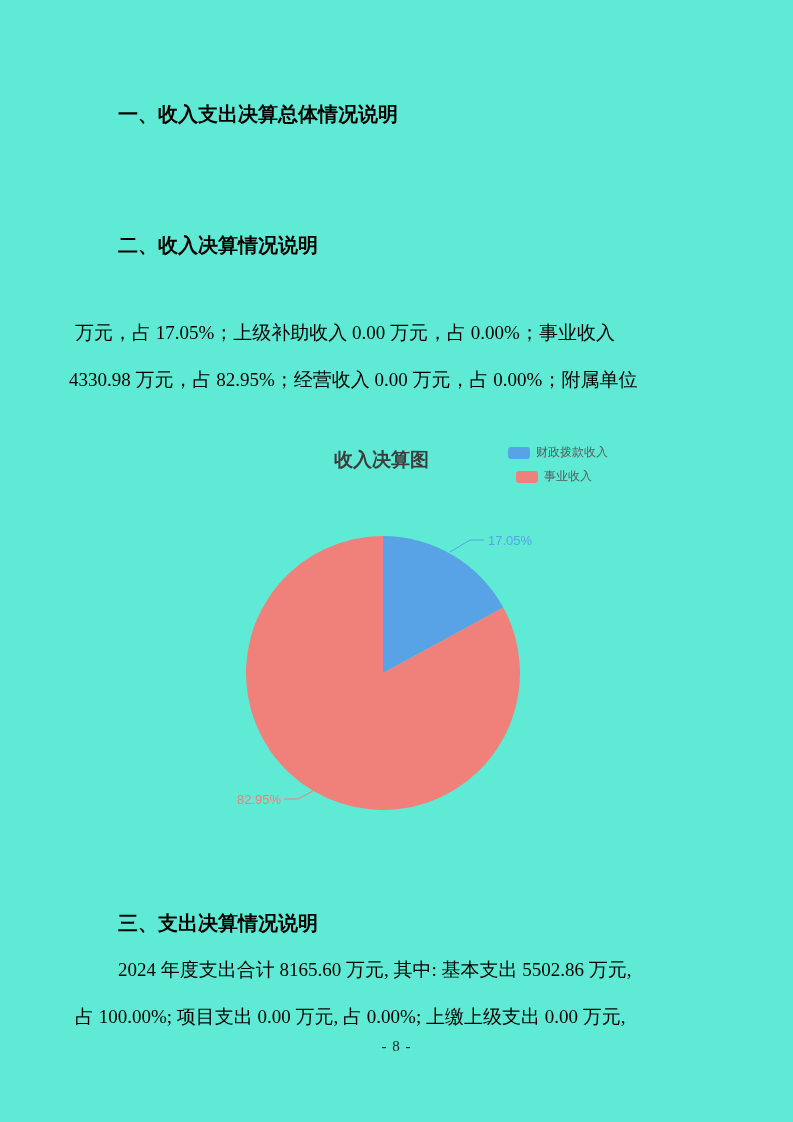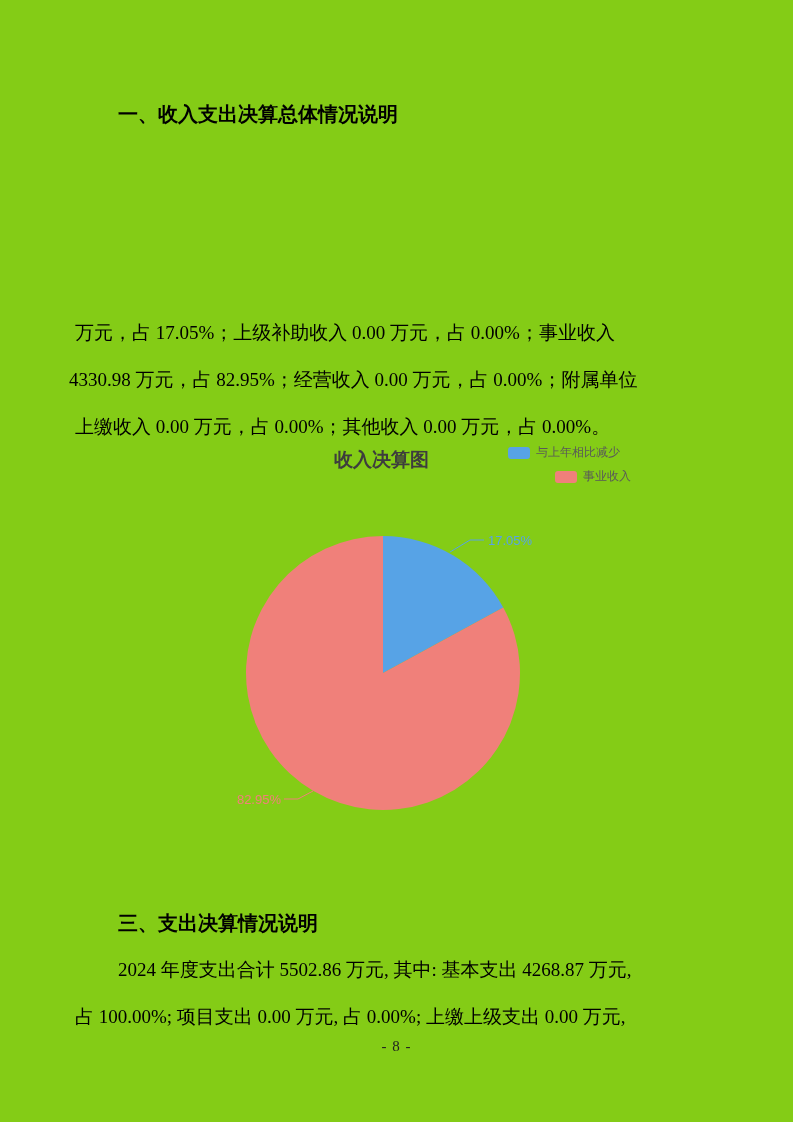--- a/index.html
+++ b/index.html
@@ -1,17 +1,17 @@
 <!DOCTYPE html>
 <html><head>
 <meta charset="utf-8">
 <style>
   html,body{margin:0;padding:0;background:#888;}
   .page{
-    position:relative;width:793px;height:1122px;background:#84cc16;
+    position:relative;width:793px;height:1122px;background:#5eead4;
     margin:0 auto;overflow:hidden;
     font-family:"Liberation Serif","DejaVu Serif",serif;color:#000;
   }
   .abs{position:absolute;white-space:nowrap;}
   .heading{
     font-family:"Liberation Sans","DejaVu Sans",sans-serif;
     font-weight:bold;font-size:20px;line-height:24px;color:#000;
   }
   .bodyline{font-size:19px;line-height:24px;color:#000;}
   .chart-title{
@@ -34,45 +34,45 @@
   }
   svg{position:absolute;left:0;top:520px;}
 </style>
 </head>
 <body>
 
 <div class="page">
 
   <div class="abs heading" style="left:118px;top:102px;">一、收入支出决算总体情况说明</div>
 
+  <div class="abs heading" style="left:118px;top:233px;">二、收入决算情况说明</div>
   <div class="abs bodyline" style="left:75px;top:321px;">万元，占 17.05%；上级补助收入 0.00 万元，占 0.00%；事业收入</div>
   <div class="abs bodyline" style="left:69px;top:368px;">4330.98 万元，占 82.95%；经营收入 0.00 万元，占 0.00%；附属单位</div>
-  <div class="abs bodyline" style="left:75px;top:415px;">上缴收入 0.00 万元，占 0.00%；其他收入 0.00 万元，占 0.00%。</div>
 
   <div class="abs chart-title" style="left:334px;top:447px;text-align:right;">收入决算图</div>
 
   <div class="legend-item" style="left:508px;top:444px;">
     <div class="legend-swatch" style="background: rgb(87, 163, 230);"></div>
-    <div class="legend-label">与上年相比减少</div>
+    <div class="legend-label">财政拨款收入</div>
   </div>
-  <div class="legend-item" style="left:535px;top:468px;padding-left:20px;">
+  <div class="legend-item" style="left:496px;top:468px;padding-left:20px;">
     <div class="legend-swatch" style="background: rgb(240, 128, 122);"></div>
     <div class="legend-label">事业收入</div>
   </div>
 
   <svg width="793" height="310" viewBox="0 0 793 310">
     <g id="pie-g">
         <path d="M383,153 L383,16 A137,137 0 0 1 503.26076829367366,87.37723253766774 Z" fill="#57A3E6"></path>
         <path d="M383,153 L503.26076829367366,87.37723253766774 A137,137 0 1 1 382.9976088989249,16.00000002086628 Z" fill="#F0807A"></path>
       </g>
     <polyline points="450,32 470,20 484,20" fill="none" stroke-width="1" stroke="#57A3E6"></polyline>
     <text x="488" y="25" class="pie-label" fill="#57A3E6">17.05%</text>
     <polyline points="313,271 298,279 284,279" fill="none" stroke-width="1" stroke="#F0807A"></polyline>
     <text x="281" y="284" text-anchor="end" class="pie-label" fill="#F0807A">82.95%</text>
   </svg>
 
   <div class="abs heading" style="left:118px;top:911px;">三、支出决算情况说明</div>
-  <div class="abs bodyline" style="left:118px;top:958px;">2024 年度支出合计 5502.86 万元, 其中: 基本支出 4268.87 万元,</div>
+  <div class="abs bodyline" style="left:118px;top:958px;">2024 年度支出合计 8165.60 万元, 其中: 基本支出 5502.86 万元,</div>
   <div class="abs bodyline" style="left:75px;top:1005px;">占 100.00%; 项目支出 0.00 万元, 占 0.00%; 上缴上级支出 0.00 万元,</div>
 
   <div class="footer">- 8 -</div>
 
 </div>
 
 </body></html>

